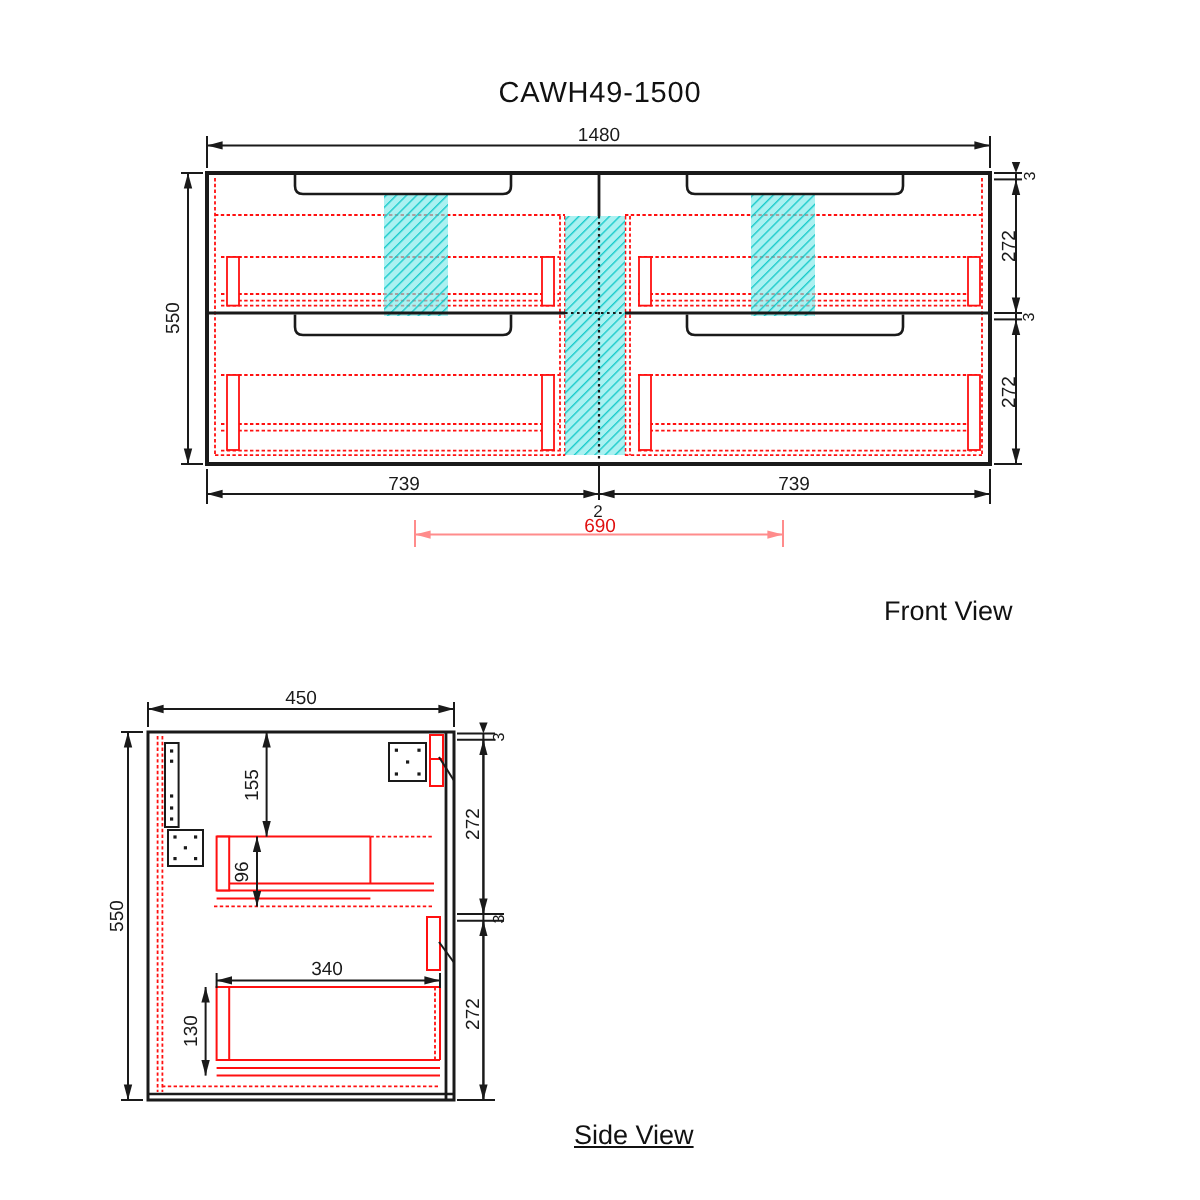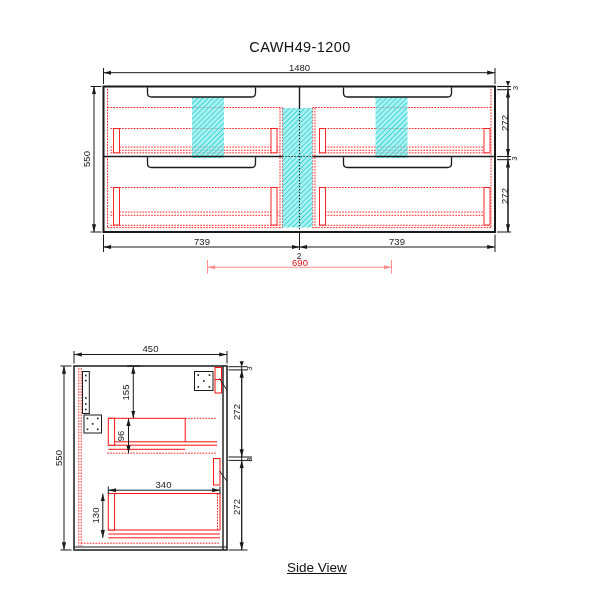--- a/index.html
+++ b/index.html
@@ -9,21 +9,22 @@
   #front-label{left:442px;top:298px;width:110px;font-size:13.5px;font-weight:500;}
   #side-label{left:287px;top:560px;width:110px;font-size:13.5px;font-weight:500;text-decoration:underline;}
   svg{position:absolute;left:0;top:0;}
   text{font-family:"Liberation Sans",sans-serif;}
 </style>
 </head>
 <body>
 
 <div id="canvas">
 
-<div id="title" class="lbl">CAWH49-1200</div>
+<div id="title" class="lbl">CAWH49-1500</div>
+<div id="front-label" class="lbl">Front View</div>
 <div id="side-label" class="lbl">Side View</div>
 
 <svg width="600" height="600" viewBox="0 0 600 600">
 <defs>
   <marker id="ab" viewBox="0 0 8 5" refX="7.8" refY="2.5" markerWidth="8" markerHeight="5" orient="auto-start-reverse" markerUnits="userSpaceOnUse">
           <path d="M0,0.4 L7.8,2.5 L0,4.6 z" fill="#1a1a1a"></path>
         </marker>
   <marker id="ar" viewBox="0 0 8 5" refX="7.8" refY="2.5" markerWidth="8" markerHeight="5" orient="auto-start-reverse" markerUnits="userSpaceOnUse">
           <path d="M0,0.4 L7.8,2.5 L0,4.6 z" fill="#ff8c8c"></path>
         </marker>

